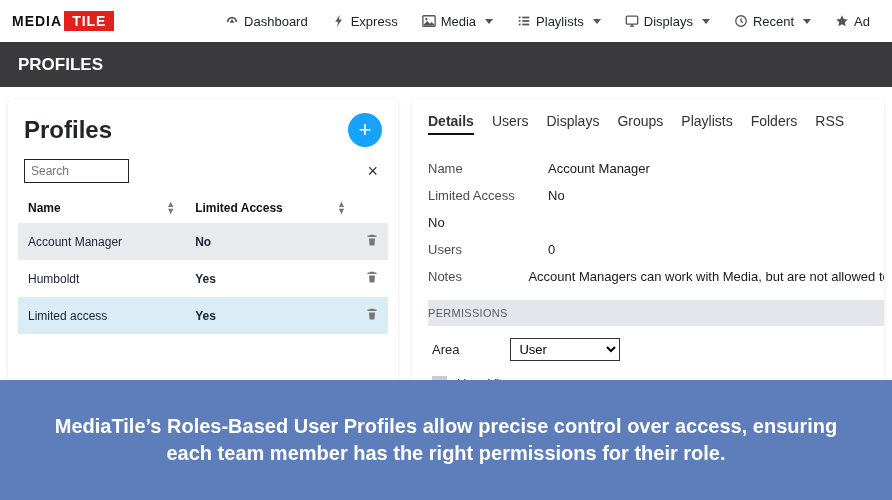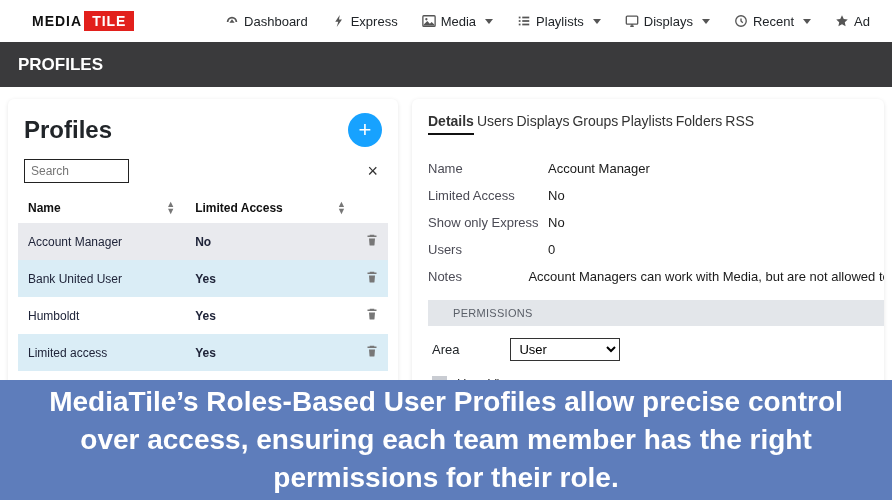--- a/index.html
+++ b/index.html
@@ -1,18 +1,18 @@
 <!DOCTYPE html>
 <html><head>
 <meta charset="utf-8">
 <style>
   * { box-sizing: border-box; margin: 0; padding: 0; }
   body { font-family: -apple-system, BlinkMacSystemFont, "Segoe UI", Arial, sans-serif; font-size: 13px; color: #212529; background: #fff; width: 892px; height: 500px; overflow: hidden; position: relative; }
 
-  .topbar { background: #fff; height: 42px; display: flex; align-items: center; padding: 0 12px; gap: 8px; position: relative; margin-left: 20px; }
+  .topbar { background: #fff; height: 42px; display: flex; align-items: center; padding: 0 12px; gap: 8px; position: relative; }
   .logo { display: flex; align-items: center; font-weight: 700; font-size: 14px; letter-spacing: 1px; }
   .logo-text { color: #111; }
   .logo-tile { background: #e2201c; color: #ffffff; padding: 2px 8px; margin-left: 2px; }
   .nav { margin-left: auto; display: flex; gap: 4px; align-items: flex-end; }
   .nav-item { color: #212529; padding: 6px 10px; display: flex; align-items: center; gap: 5px; cursor: pointer; white-space: nowrap; }
   .nav-icon { width: 14px; height: 14px; display: inline-flex; align-items: center; justify-content: center; }
   .caret::after { content: ""; display: inline-block; margin-left: 4px; border-top: 5px solid #555; border-left: 4px solid transparent; border-right: 4px solid transparent; }
 
   .band { background: #3a3a3c; color: #fff; padding: 14px 18px; font-size: 17px; font-weight: 700; line-height: 1; }
 
@@ -30,39 +30,39 @@
 
   .tbl { width: 100%; border-collapse: collapse; }
   .tbl th { text-align: left; font-size: 12px; font-weight: 700; padding: 8px 10px; border-bottom: 0; color: #111; }
   .sort { float: right; color: #777; font-size: 9px; line-height: 7px; }
   .tbl td { padding: 11px 10px; font-size: 12px; color: #20253a; }
   .tbl tr.row-sel td { background: #e9eaee; }
   .tbl tr.row-alt td { background: #daedf6; }
   .trash { color: #777; cursor: pointer; font-size: 13px; text-align: right; width: 28px; }
 
   .right { flex: 1; padding: 14px 0 0 16px; overflow: hidden; }
-  .tabs { display: flex; gap: 3px; font-size: 14px; padding-bottom: 6px; }
+  .tabs { display: flex; gap: 18px; font-size: 14px; padding-bottom: 6px; }
   .tab { color: #333; cursor: pointer; padding-bottom: 4px; }
   .tab.active { font-weight: 700; border-bottom: 2px solid #111; }
 
   .details { margin-top: 14px; }
   .det-row { display: flex; padding: 6px 0; font-size: 13px; }
   .det-label { width: 120px; color: #4b4b55; }
   .det-val { color: #1a1a1a; white-space: nowrap; overflow: hidden; }
 
-  .perm-bar { background: #e3e6ea; color: #5a5f68; font-size: 11px; letter-spacing: .3px; padding: 7px 25px; margin-top: 10px; margin-left: -0px; }
+  .perm-bar { background: #e3e6ea; color: #5a5f68; font-size: 11px; letter-spacing: .3px; padding: 7px 0; margin-top: 10px; margin-left: -0px; }
 
   .perm-area { display: flex; align-items: center; gap: 51px; padding: 12px 4px; font-size: 13px; }
   .perm-select { border: 1px solid #333; padding: 2px 4px; font-size: 13px; background: #fff; width: 110px; }
 
   .perm-item { display: flex; align-items: center; gap: 10px; padding: 3px 4px; font-size: 13px; color: #333; }
   .perm-item .box { width: 15px; height: 15px; background: #c9ccd2; display: inline-block; }
 
   .overlay { position: absolute; left: 0; right: 0; bottom: 0; height: 120px; background: #5e7dbb; color: #fff; display: flex; align-items: center; justify-content: center; padding: 0 40px; }
-  .overlay-text { font-size: 28px; font-weight: 800; text-align: center; line-height: 1.35; }
+  .overlay-text { font-size: 20px; font-weight: 800; text-align: center; line-height: 1.35; }
 </style>
 </head>
 <body>
 
 <div class="topbar">
   <div class="logo">
     <span class="logo-text">MEDIA</span>
     <span class="logo-tile">TILE</span>
   </div>
   <div class="nav">
@@ -154,27 +154,20 @@
         <tr>
           <th><span>Name</span><span class="sort">▲<br>▼</span></th>
           <th><span>Limited Access</span><span class="sort">▲<br>▼</span></th>
           <th></th>
         </tr>
       </thead>
       <tbody>
         <tr class="row-sel">
           <td>Account Manager</td>
           <td><b>No</b></td>
-          <td class="trash"><svg viewBox="0 0 16 16" width="12" height="12" fill="#777">
-                <path d="M5 2V1h6v1h3v2H2V2h3zm-1 4h8l-.7 8.5a1 1 0 0 1-1 .9H5.7a1 1 0 0 1-1-.9L4 6z"></path>
-              </svg></td>
-        </tr>
-        <tr class="row-alt">
-          <td>Bank United User</td>
-          <td><b>Yes</b></td>
           <td class="trash"><svg viewBox="0 0 16 16" width="12" height="12" fill="#777">
                 <path d="M5 2V1h6v1h3v2H2V2h3zm-1 4h8l-.7 8.5a1 1 0 0 1-1 .9H5.7a1 1 0 0 1-1-.9L4 6z"></path>
               </svg></td>
         </tr>
         <tr>
           <td>Humboldt</td>
           <td><b>Yes</b></td>
           <td class="trash"><svg viewBox="0 0 16 16" width="12" height="12" fill="#777">
                 <path d="M5 2V1h6v1h3v2H2V2h3zm-1 4h8l-.7 8.5a1 1 0 0 1-1 .9H5.7a1 1 0 0 1-1-.9L4 6z"></path>
               </svg></td>
@@ -204,21 +197,20 @@
     <div class="details">
       <div class="det-row">
           <div class="det-label">Name</div>
           <div class="det-val">Account Manager</div>
         </div>
       <div class="det-row">
           <div class="det-label">Limited Access</div>
           <div class="det-val">No</div>
         </div>
       <div class="det-row">
-          <div class="det-label">Show only Express</div>
           <div class="det-val">No</div>
         </div>
       <div class="det-row">
           <div class="det-label">Users</div>
           <div class="det-val">0</div>
         </div>
       <div class="det-row">
           <div class="det-label">Notes</div>
           <div class="det-val">Account Managers can work with Media, but are not allowed to perform Pl</div>
         </div>

